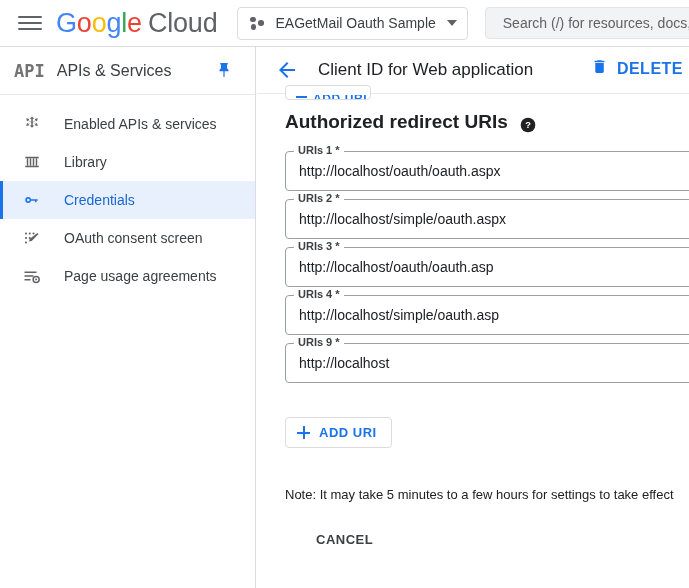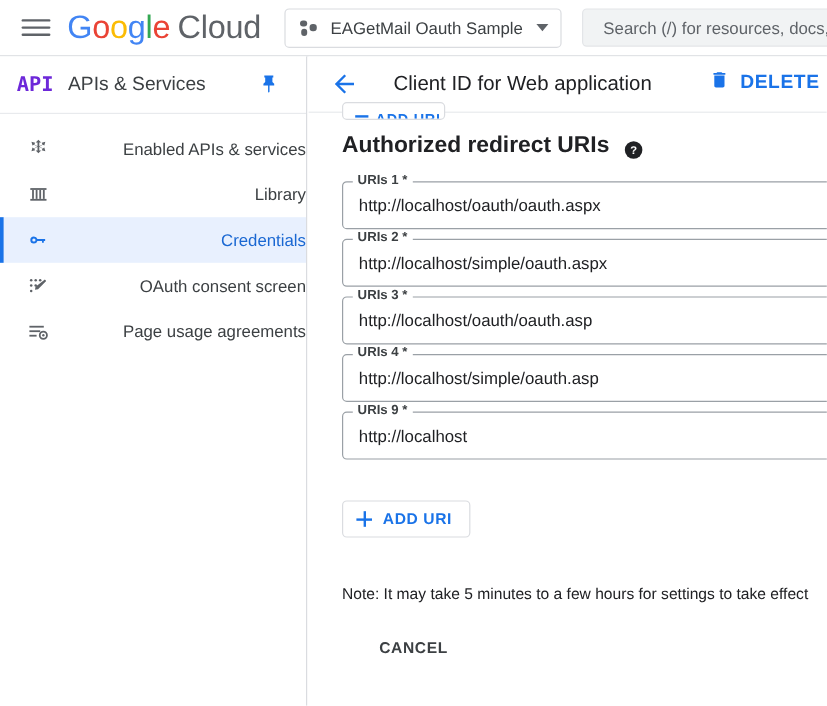--- a/index.html
+++ b/index.html
@@ -99,37 +99,36 @@
   #sidebar-header {
     height: 48px;
     display: flex; align-items: center;
     border-bottom: 1px solid #e8eaed;
     position: relative;
   }
   #api-mark {
     margin-left: 14px; margin-right: 12px;
     font-family: "DejaVu Sans Mono", monospace;
     font-size: 17px; font-weight: bold;
-    color: #6d28d9; letter-spacing: 0px;
+    color: #737373; letter-spacing: 0px;
     flex: none;
   }
   #sidebar-title {
     font-size: 16px; color: #3c4043; white-space: nowrap;
   }
   #pin-icon {
     position: absolute; right: 22px; top: 14px;
     width: 18px; height: 19px;
   }
 
   .nav-item {
     height: 38px;
     display: flex; align-items: center;
     position: relative;
     cursor: pointer;
-    justify-content: space-between;
   }
   .nav-item .nav-icon {
     width: 20px; height: 20px;
     margin-left: 22px; margin-right: 22px;
     flex: none;
     display: flex; align-items: center; justify-content: center;
   }
   .nav-item .nav-label {
     font-size: 14px; color: #3c4043; white-space: nowrap;
   }
@@ -152,21 +151,21 @@
     height: 47px;
     display: flex; align-items: center;
     border-bottom: 1px solid #e8eaed;
     position: relative;
   }
   #back-arrow {
     width: 24px; height: 24px; margin-left: 18px; flex: none; cursor: pointer;
   }
   #detail-title {
     font-size: 17px; color: #202124;
-    margin-left: 29px; white-space: nowrap;
+    margin-left: 19px; white-space: nowrap;
   }
   #delete-btn {
     position: absolute; right: -2px; top: 11px;
     display: flex; align-items: center; cursor: pointer;
     padding: 0 8px;
   }
   #delete-label {
     font-size: 16px; font-weight: bold; color: #1a73e8;
     letter-spacing: 0.5px; margin-left: 9px;
   }

